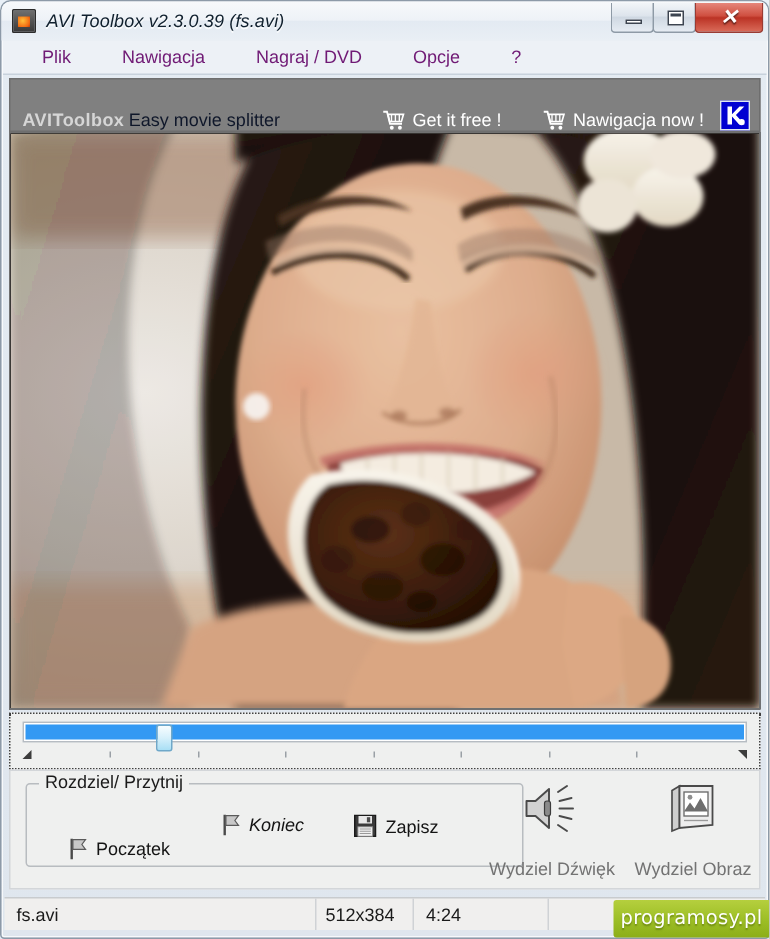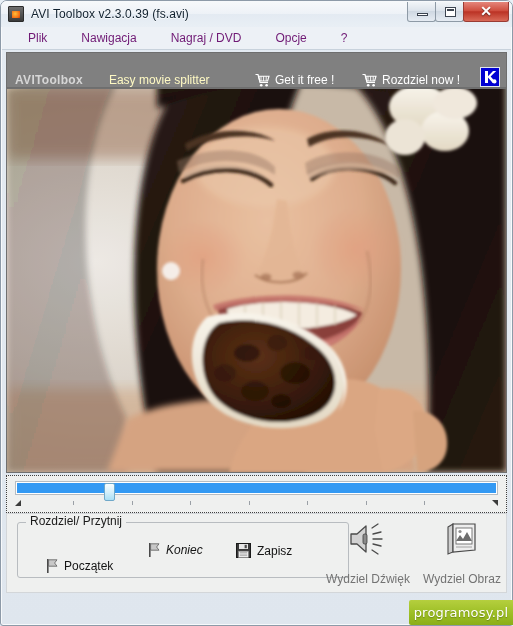--- a/index.html
+++ b/index.html
@@ -36,20 +36,21 @@
   
   .titlebar {
     position: absolute;
     left: 1px; top: 1px;
     width: 511px; height: 26px;
     box-sizing: border-box;
     border-radius: 6px 6px 0 0;
     background: linear-gradient(180deg, #f7f9fb 0%, #eef2f7 48%, #e3eaf2 50%, #e9eff5 100%);
     display: flex;
     align-items: center;
+    font-style: italic;
   }
   .title-icon {
     width: 16px; height: 16px;
     margin-left: 7px;
     background: linear-gradient(180deg,#6f6f6f 0%, #3a3a3a 100%);
     border: 1px solid #2b2b2b;
     box-sizing: border-box;
     position: relative;
     border-radius: 1px;
   }
@@ -156,23 +157,23 @@
     color: #ffffff;
   }
   .brand {
     margin-left: 8px;
     font-size: 12px;
     font-weight: bold;
     color: #d6d6d6;
     letter-spacing: 0.3px;
   }
   .tagline {
-    margin-left: 26px;
-    font-size: 12px;
-    color: #fef9c3;
+    margin-left: 3px;
+    font-size: 12px;
+    color: #0f172a;
   }
   .ad-link {
     display: flex;
     align-items: center;
     font-size: 12px;
     color: #ffffff;
     white-space: nowrap;
     cursor: pointer;
   }
   .ad-link.free { position:absolute; left: 248px; }
@@ -421,21 +422,21 @@
     </div>
 
     <div class="ad-link buy">
       <svg class="cart-icon" width="15" height="14" viewBox="0 0 15 14">
         <path d="M0.5 1.5 H3 L5 9.5 H13" fill="none" stroke="#ffffff" stroke-width="1.2"></path>
         <path d="M3.6 3.2 H14 L12.6 8.0 H4.8 Z" fill="none" stroke="#ffffff" stroke-width="1.1"></path>
         <path d="M6 3.2 V8.0 M8.6 3.2 V8.0 M11.2 3.2 V8.0" stroke="#ffffff" stroke-width="0.9"></path>
         <circle cx="6.2" cy="12.2" r="1.3" fill="#ffffff"></circle>
         <circle cx="11.6" cy="12.2" r="1.3" fill="#ffffff"></circle>
       </svg>
-      <span>Rozdziel now !</span>
+      <span>Nawigacja now !</span>
     </div>
 
     <div class="kicon">
       <svg width="18" height="18" viewBox="0 0 18 18">
         <rect x="0" y="0" width="18" height="18" fill="#0000d2"></rect>
         <path d="M4 3 H7 V8.2 L12 3 H15.2 L9.6 8.6 L15.4 15 H11.8 L7 9.6 V15 H4 Z" fill="#ffffff"></path>
         <circle cx="13.4" cy="13.4" r="2.1" fill="#ffffff"></circle>
       </svg>
     </div>
   </div>
@@ -670,17 +671,23 @@
           <circle cx="16" cy="9.5" r="1.6" fill="#8e8e8e"></circle>
           <g stroke="#9a9a9a" stroke-width="0.9">
             <path d="M12 25 H28"></path>
           </g>
         </svg>
       </div>
       <div class="bb-label">Wydziel Obraz</div>
     </div>
   </div>
 
+  <div class="statusbar">
+    <div class="sb-cell sb-file">fs.avi</div>
+    <div class="sb-cell sb-dim">512x384</div>
+    <div class="sb-cell sb-dur">4:24</div>
+    <div class="sb-cell sb-rest"></div>
+  </div>
 
   <div class="watermark">
     <span>programosy.pl</span>
   </div>
 </div>
 
 </body></html>

